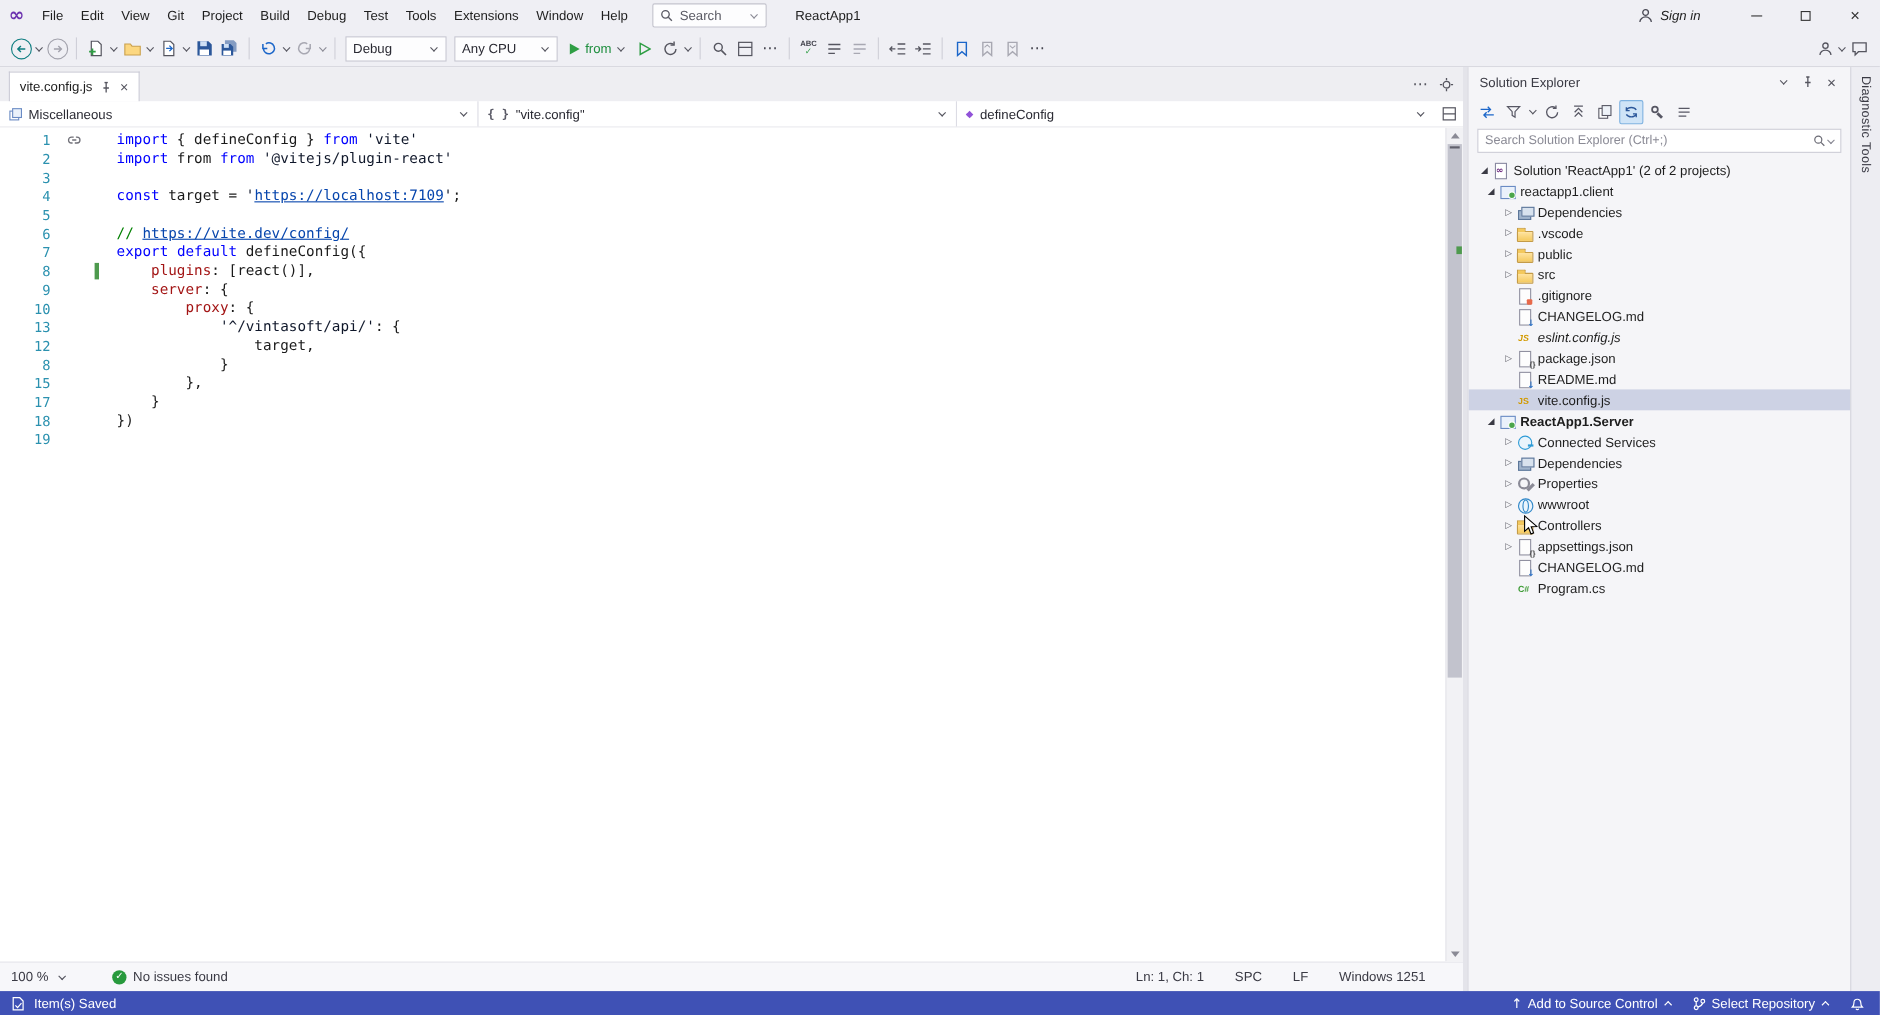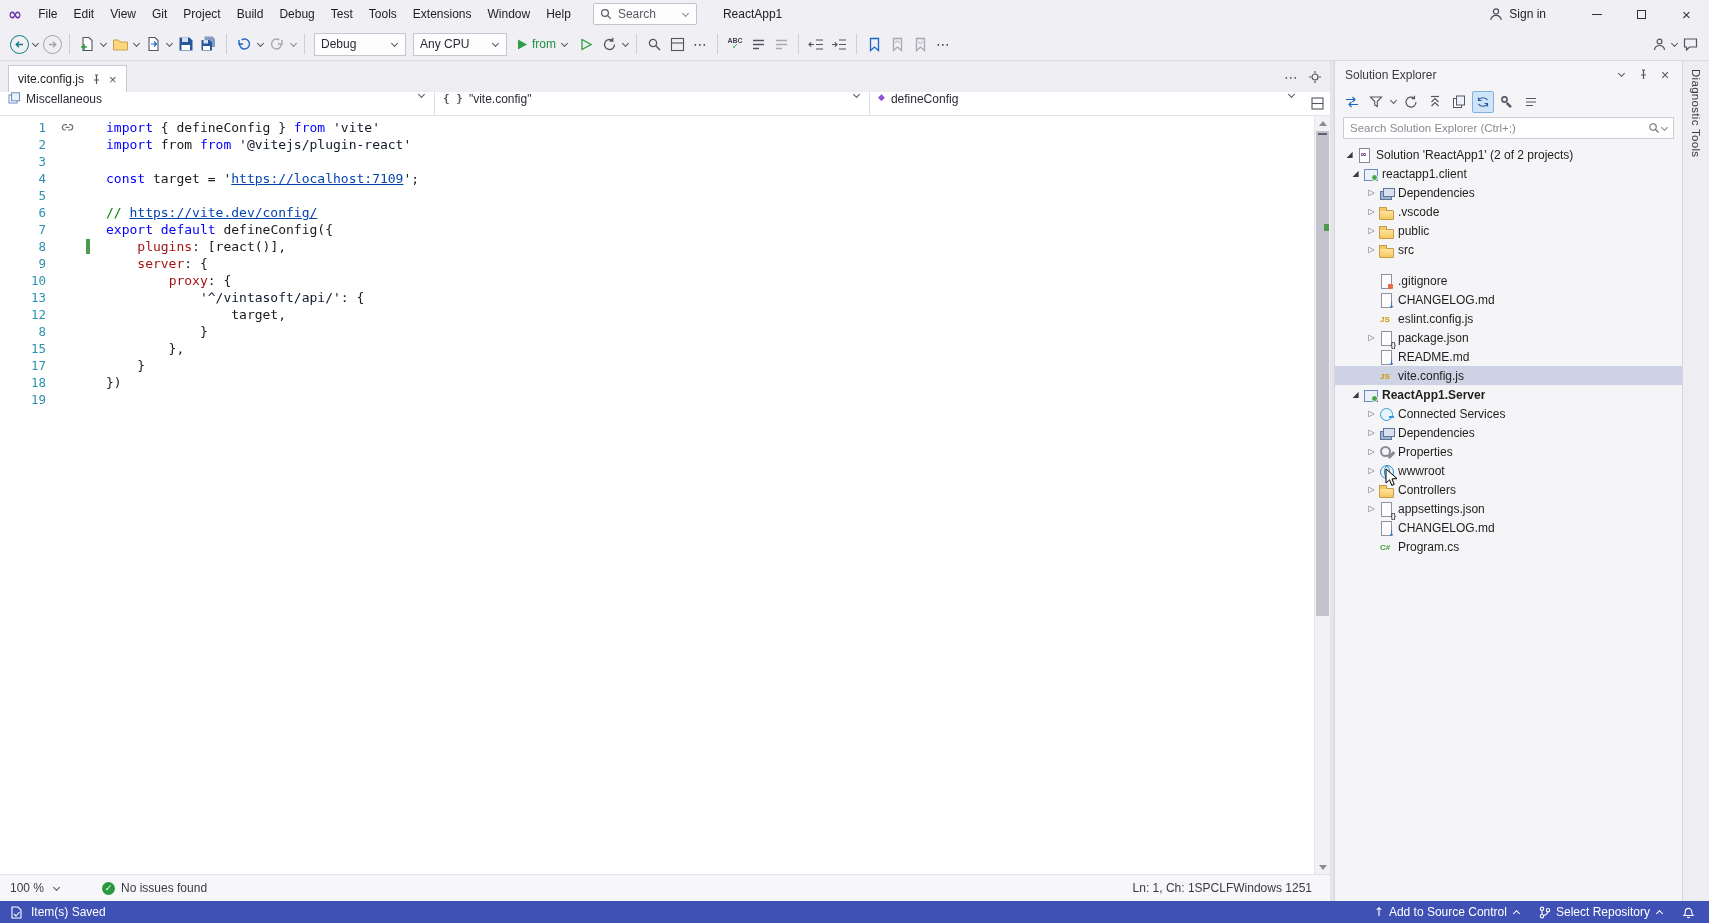--- a/index.html
+++ b/index.html
@@ -8,21 +8,21 @@
   .vs-root { width:1709px; height:923px; display:flex; flex-direction:column; position:relative; background:#efeff4; }
 
   
   .titlebar { height:28px; display:flex; align-items:center; padding-left:8px; background:#efeff4; flex:none; }
   .vs-logo { font-family:"DejaVu Sans",sans-serif; font-size:17px; font-weight:bold; color:#6c33af; margin-right:8px; line-height:1; }
   .menubar { display:flex; height:100%; }
   .menu-item { padding:0 8px; line-height:28px; font-size:12px; color:#1e1e1e; cursor:default; }
   .title-search { margin-left:14px; width:104px; height:22px; background:#fdfdfe; border:1px solid #c3c3cd; border-radius:2px; display:flex; align-items:center; padding:0 6px; gap:6px; color:#5a5a64; }
   .app-context { margin-left:26px; color:#222; }
   .title-right { margin-left:auto; display:flex; align-items:center; height:100%; }
-  .sign-in { display:flex; align-items:center; gap:6px; margin-right:28px; color:#1e1e1e; }
+  .sign-in { display:flex; align-items:center; gap:6px; margin-right:28px; color:#1e1e1e;font-style:italic; }
   .win-btn { width:45px; height:28px; display:flex; align-items:center; justify-content:center; color:#333; }
   .glyph-min { width:10px; height:1px; background:#333; display:inline-block; }
   .glyph-max { width:9px; height:9px; border:1px solid #333; display:inline-block; }
   .glyph-close { font-size:15px; line-height:1; }
 
   
   .chev { display:inline-block; width:5px; height:5px; border-right:1.2px solid #55555f; border-bottom:1.2px solid #55555f; transform:rotate(45deg); margin:0 2px 2px 2px; flex:none; }
   .chev.white { border-color:#fff; }
   .chev.lite { border-color:#8a8a95; }
   .glyph { font-family:"DejaVu Sans",sans-serif; }
@@ -44,21 +44,21 @@
   .main { flex:1; display:flex; min-height:0; }
 
   
   .editor-col { width:1330px; flex:none; display:flex; flex-direction:column; background:#fff; }
   .tabstrip { height:31px; background:#eeeef2; display:flex; align-items:flex-end; position:relative; flex:none; }
   .tab { height:27px; background:#fff; border:1px solid #c9c9d4; border-bottom:none; display:flex; align-items:center; gap:7px; padding:0 9px; margin-left:8px; font-size:12px; color:#1e1e1e; }
   .tabstrip-right { position:absolute; right:8px; top:0; height:31px; display:flex; align-items:center; gap:10px; color:#55555f; }
   .dots { font-family:"DejaVu Sans",sans-serif; font-size:14px; line-height:1; }
 
   .navbar { height:24px; background:#fff; border-bottom:1px solid #e3e3ea; display:flex; align-items:stretch; flex:none; }
-  .nav-combo { flex:1; display:flex; gap:6px; padding:0 8px; border-right:1px solid #dcdce4; color:#2a2a33; min-width:0; }
+  .nav-combo { flex:1; display:flex; align-items:center; gap:6px; padding:0 8px; border-right:1px solid #dcdce4; color:#2a2a33; min-width:0; }
   .nav-combo .lbl { white-space:nowrap; overflow:hidden; }
   .nav-combo .sp { flex:1; }
   .nav-split { width:26px; display:flex; align-items:center; justify-content:center; color:#55555f; }
   .scope-braces { color:#5a5a66; font-family:"DejaVu Sans Mono",monospace; font-size:11px; font-weight:bold; }
 
   .code-wrap { flex:1; position:relative; background:#fff; overflow:hidden; }
   .code-lines { position:absolute; inset:0 16px 0 0; padding-top:3px; }
   .code-row { display:flex; height:17px; line-height:17px; font-family:"DejaVu Sans Mono","Liberation Mono",monospace; font-size:13px; position:relative; white-space:pre; }
   .code-row .ln { width:46px; text-align:right; color:#2b91af; flex:none; font-size:12.5px; }
   .code-row .ct { margin-left:60px; }
@@ -73,21 +73,21 @@
   .tri-up { width:0; height:0; border-left:4px solid transparent; border-right:4px solid transparent; border-bottom:5px solid #8a8a95; }
   .tri-dn { width:0; height:0; border-left:4px solid transparent; border-right:4px solid transparent; border-top:5px solid #8a8a95; }
   .sb-thumb { position:absolute; left:1px; right:1px; top:15px; height:64%; background:#c2c3cd; }
   .sb-caret { position:absolute; top:17px; left:3px; right:3px; height:2px; background:#60606c; }
   .sb-chg { position:absolute; top:108px; right:1px; width:5px; height:7px; background:#4e9a4e; }
 
   .editor-status { height:27px; background:#f7f7fa; border-top:1px solid #e0e0e6; display:flex; align-items:center; font-size:12px; color:#3a3a44; flex:none; }
   .zoom-combo { display:flex; align-items:center; gap:8px; padding:0 10px; min-width:72px; }
   .health { display:flex; align-items:center; gap:6px; margin-left:30px; }
   .chk-circle { width:13px; height:13px; border-radius:50%; background:#289a3d; color:#fff; font-size:9px; display:flex; align-items:center; justify-content:center; }
-  .es-right { margin-left:auto; display:flex; align-items:center; padding-right:18px; }
+  .es-right { margin-left:auto; display:flex; align-items:center; gap:28px; padding-right:34px; }
 
   
   .splitter { width:4px; background:#e4e4ea; flex:none; }
 
   
   .sol-exp { width:348px; flex:none; background:#f5f5f8; display:flex; flex-direction:column; border-left:1px solid #d5d5dd; }
   .se-header { height:27px; display:flex; align-items:center; padding:0 6px 0 10px; color:#3a3a44; flex:none; }
   .se-header .ttl { flex:1; }
   .se-hicon { width:22px; height:22px; display:flex; align-items:center; justify-content:center; color:#55555f; }
   .se-toolbar { height:27px; display:flex; align-items:center; padding-left:6px; gap:2px; flex:none; }
@@ -579,31 +579,31 @@
           <div class="tree-row" style="padding-left: 30px;">
             <span class="exp">▷</span>
             <span class="ti ti-folder"></span>
             <span class="lbl">public</span>
           </div>
           <div class="tree-row" style="padding-left: 30px;">
             <span class="exp">▷</span>
             <span class="ti ti-folder"></span>
             <span class="lbl">src</span>
           </div>
-          <div class="tree-row" style="padding-left: 30px; margin-top: 12px;">
+          <div class="tree-row" style="padding-left: 30px;">
             <span class="exp"></span>
             <span class="ti ti-git"></span>
             <span class="lbl">.gitignore</span>
           </div>
           <div class="tree-row" style="padding-left: 30px;">
             <span class="exp"></span>
             <span class="ti ti-md"></span>
             <span class="lbl">CHANGELOG.md</span>
           </div>
-          <div class="tree-row" style="padding-left: 30px;">
+          <div class="tree-row" style="padding-left: 30px; font-style: italic;">
             <span class="exp"></span>
             <span class="ti ti-js"></span>
             <span class="lbl">eslint.config.js</span>
           </div>
           <div class="tree-row" style="padding-left: 30px;">
             <span class="exp">▷</span>
             <span class="ti ti-json"></span>
             <span class="lbl">package.json</span>
           </div>
           <div class="tree-row" style="padding-left: 30px;">

